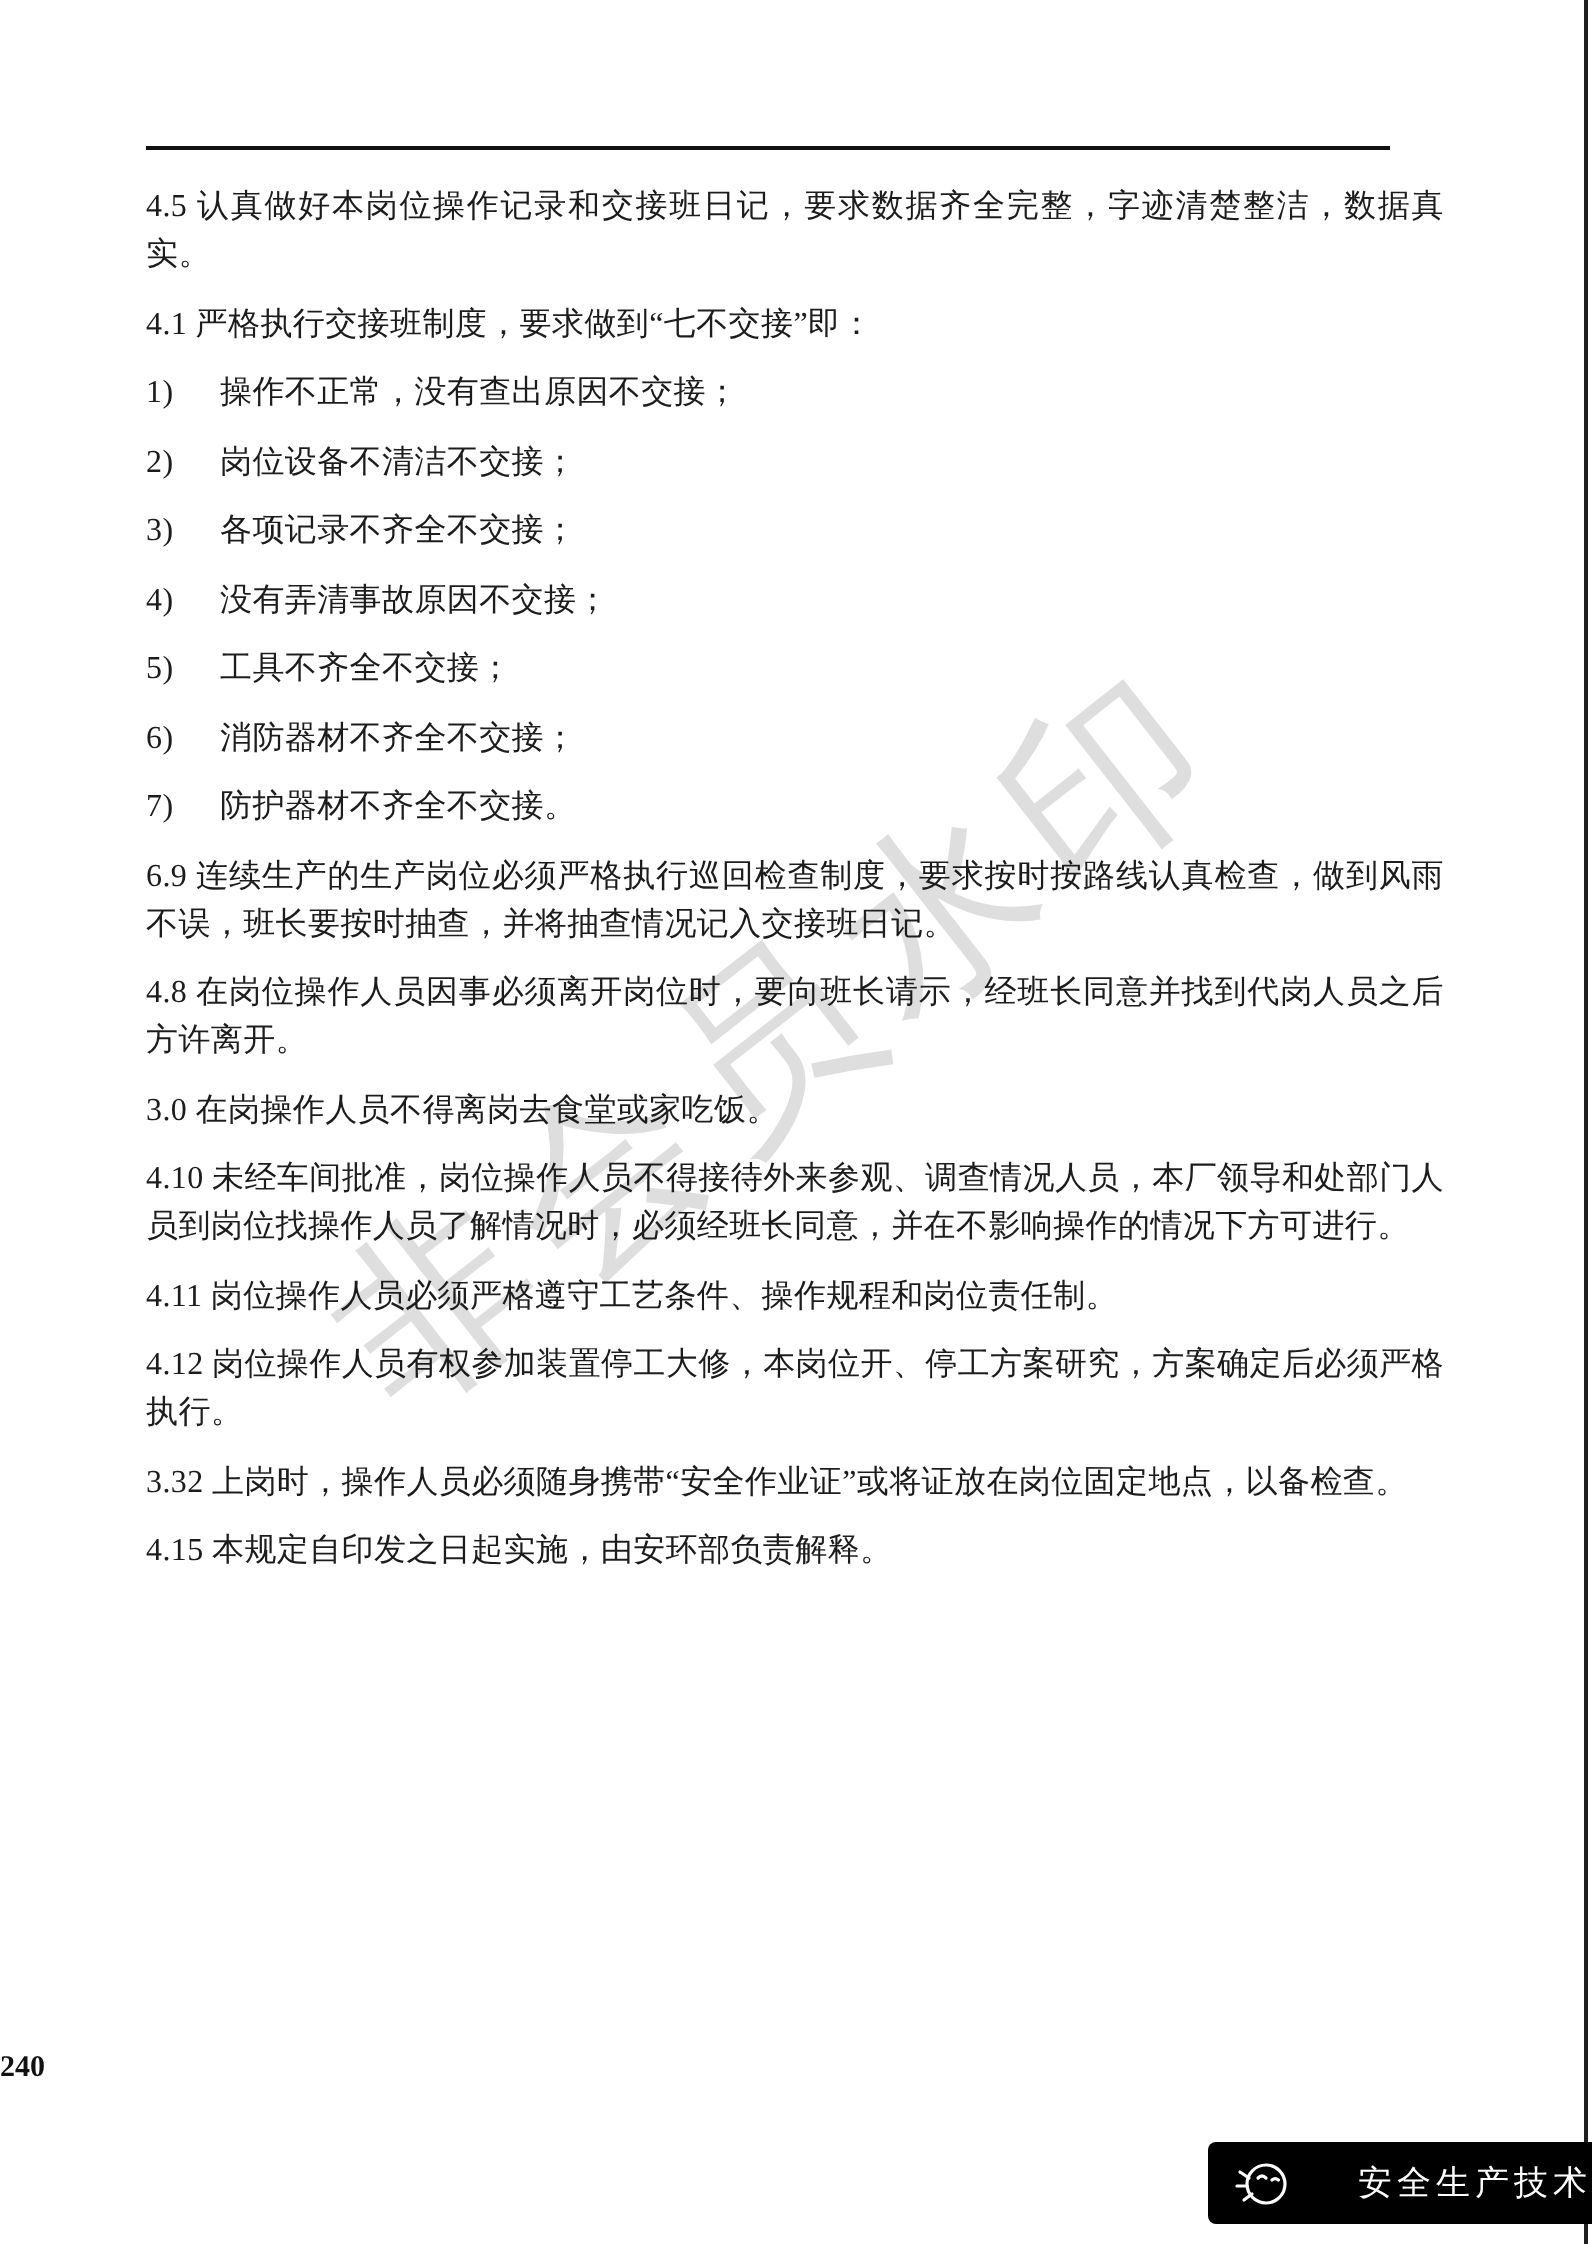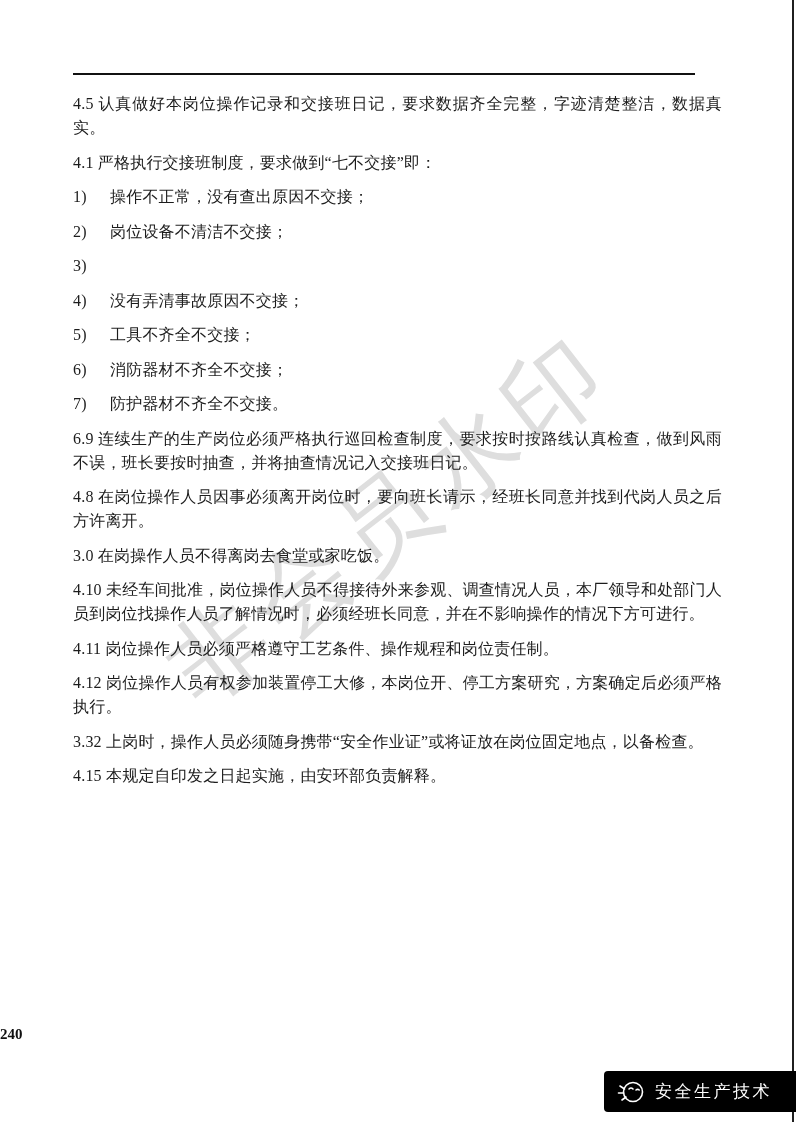--- a/index.html
+++ b/index.html
@@ -50,20 +50,21 @@
     text-align:left;font-size:15px;font-weight:bold;
     color:#111;z-index:1;
   }
   .footer-bar{
     position:absolute;right:0;bottom:10px;
     width:192px;height:41px;
     background:#000000;
     border-radius:4px 0 0 4px;
     display:flex;align-items:center;
     z-index:2;
+    justify-content:space-between;
   }
   .footer-logo{margin-left:10px;flex:0 0 auto;display:block;}
   .footer-brand{
     color:#ffffff;
     font-size:17px;
     letter-spacing:2.5px;
     margin-left:7px;
     font-family:"Liberation Sans","DejaVu Sans",sans-serif;
     white-space:nowrap;
   }
@@ -85,20 +86,21 @@
         <p class="li">
           <span class="marker">1)</span>
           <span>操作不正常，没有查出原因不交接；</span>
         </p>
         <p class="li">
           <span class="marker">2)</span>
           <span>岗位设备不清洁不交接；</span>
         </p>
         <p class="li">
           <span class="marker">3)</span>
+          <span>各项记录不齐全不交接；</span>
         </p>
         <p class="li">
           <span class="marker">4)</span>
           <span>没有弄清事故原因不交接；</span>
         </p>
         <p class="li">
           <span class="marker">5)</span>
           <span>工具不齐全不交接；</span>
         </p>
         <p class="li">

